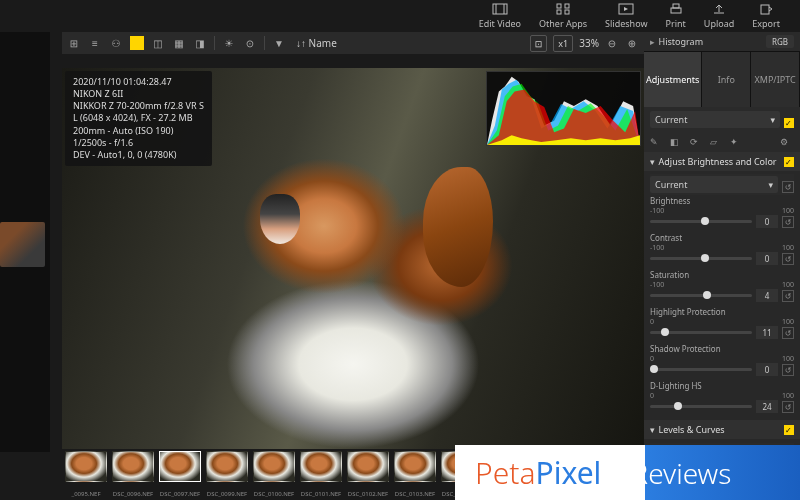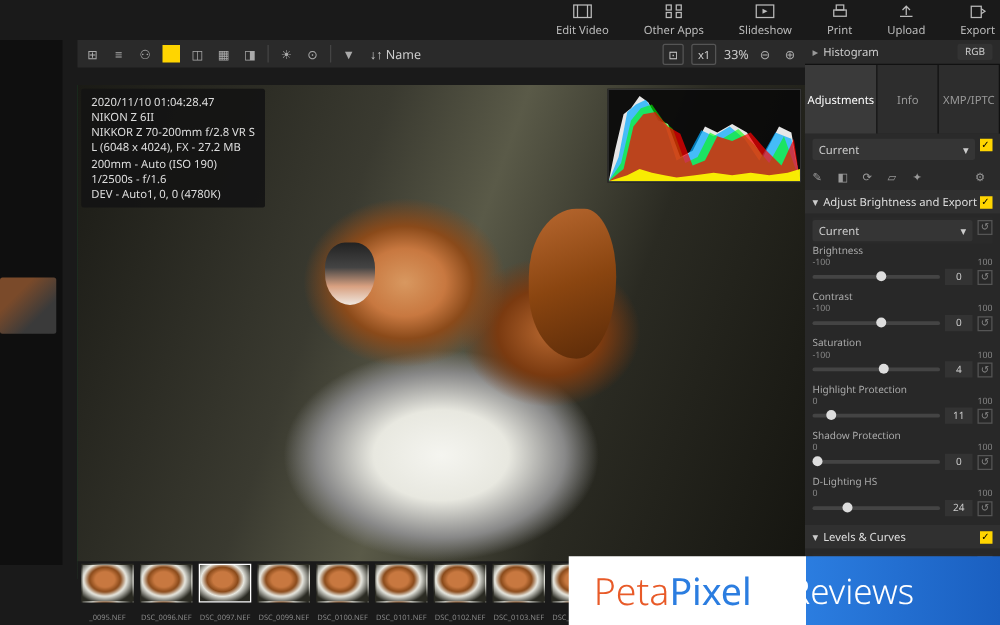--- a/index.html
+++ b/index.html
@@ -1,17 +1,17 @@
 <!DOCTYPE html>
 <html><head>
 <meta charset="utf-8">
 <style>
 *{margin:0;padding:0;box-sizing:border-box;font-family:-apple-system,system-ui,sans-serif;}
 body{background:#1a1a1a;width:800px;height:500px;overflow:hidden;color:#ccc;font-size:10px;position:relative;}
-.app-toolbar{position:absolute;top:2px;right:4px;display:flex;gap:28px;height:28px;align-items:flex-start;}
+.app-toolbar{position:absolute;top:2px;right:20px;display:flex;gap:18px;height:28px;align-items:flex-start;}
 .app-toolbar .tbitem{display:flex;flex-direction:column;align-items:center;gap:1px;color:#bbb;cursor:pointer;}
 .app-toolbar .tbitem svg{width:16px;height:14px;}
 .app-toolbar .tbitem span{font-size:9px;}
 .icon-row{position:absolute;top:32px;left:62px;height:22px;background:#2a2a2a;display:flex;align-items:center;gap:7px;padding:0 5px;width:582px;}
 .icon-row .ic{width:14px;height:14px;color:#aaa;cursor:pointer;display:flex;align-items:center;justify-content:center;}
 .yellow-box{width:12px;height:12px;background:#ffd500;}
 .sort-label{font-size:10px;color:#ccc;margin-left:3px;}
 .zoom-group{margin-left:auto;display:flex;align-items:center;gap:6px;}
 .zoom-group .zbtn{border:1px solid #555;padding:1px 4px;font-size:9px;border-radius:2px;color:#ccc;cursor:pointer;}
 .left-strip{position:absolute;top:32px;left:0;width:50px;height:420px;background:#0f0f0f;}
@@ -28,21 +28,21 @@
 .fthumb .fimg{width:42px;height:32px;background:radial-gradient(ellipse at 45% 40%,#c87840 25%,#8a4a1a 40%,#e8e8e0 55%,#2a2a22 80%);border:1px solid transparent;}
 .fthumb.sel .fimg{border-color:#fff;}
 .fthumb .flbl{font-size:6px;color:#888;margin-top:8px;}
 .right-panel{position:absolute;top:32px;right:0;width:156px;height:468px;background:#252525;display:flex;flex-direction:column;font-size:9px;}
 .histo-hdr{display:flex;align-items:center;padding:3px 6px;background:#2a2a2a;border-bottom:1px solid #111;}
 .histo-hdr .chev{margin-right:4px;color:#999;cursor:pointer;}
 .histo-hdr .sel-box{margin-left:auto;font-size:8px;color:#ccc;background:#333;padding:1px 6px;border-radius:2px;cursor:pointer;}
 .tabs{display:flex;background:#2d2d2d;}
 .tab{flex:1;text-align:center;padding:21px 2px;font-size:9px;color:#999;border-right:1px solid #111;cursor:pointer;}
 .tab.active{background:#3a3a3a;color:#fff;}
-.drop-row{display:flex;align-items:flex-start;padding:4px 6px;background:#2a2a2a;gap:4px;}
+.drop-row{display:flex;align-items:flex-end;padding:4px 6px;background:#2a2a2a;gap:4px;}
 .drop-row .dd{flex:1;background:#353535;padding:2px 5px;font-size:9px;border-radius:2px;cursor:pointer;display:flex;justify-content:space-between;}
 .mini-icons{display:flex;padding:3px 6px;gap:8px;background:#2a2a2a;}
 .mini-icons .mi{width:12px;height:12px;color:#999;cursor:pointer;}
 .section-hdr{display:flex;align-items:center;padding:3px 6px;background:#303030;}
 .section-hdr .lbl{flex:1;font-size:9px;color:#ddd;}
 .yellow-chk{width:10px;height:10px;background:#ffd500;position:relative;}
 .yellow-chk::after{content:"✓";position:absolute;color:#000;font-size:8px;left:1px;top:-1px;}
 .adj-body{padding:3px 6px;background:#282828;}
 .adj-row{margin-bottom:4px;}
 .adj-row .albl{font-size:8px;color:#aaa;}
@@ -231,21 +231,21 @@
   <div class="mini-icons">
     <div class="mi">✎</div>
     <div class="mi">◧</div>
     <div class="mi">⟳</div>
     <div class="mi">▱</div>
     <div class="mi">✦</div>
     <div class="gear" style="margin-left:auto">⚙</div>
   </div>
   <div class="section-hdr">
     <span class="chev" style="margin-right:4px">▾</span>
-    <span class="lbl">Adjust Brightness and Export</span>
+    <span class="lbl">Adjust Brightness and Color</span>
     <div class="yellow-chk"></div>
   </div>
   <div class="adj-body">
     <div class="drop-row" style="padding:2px 0">
       <div class="dd">
           <span>Current</span>
           <span>▾</span>
         </div>
       <div class="reset-btn">↺</div>
     </div>

